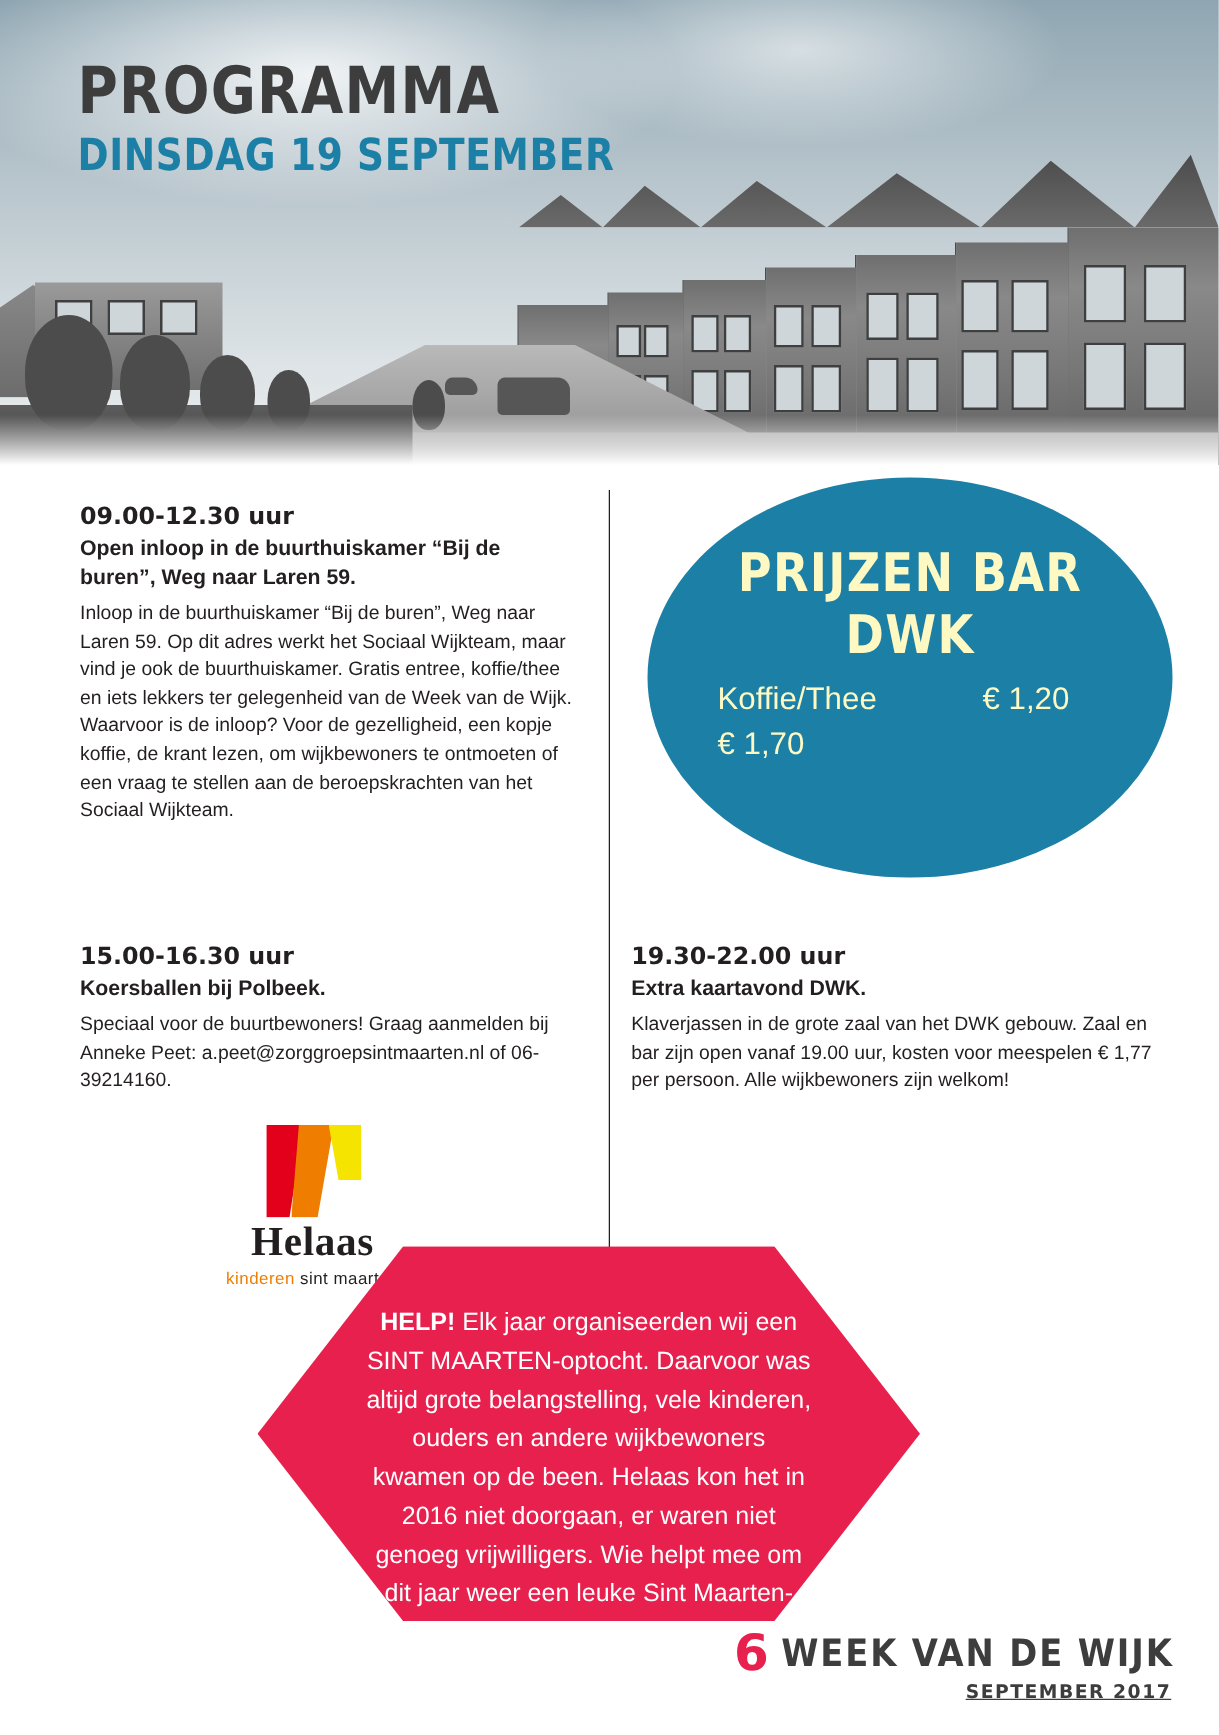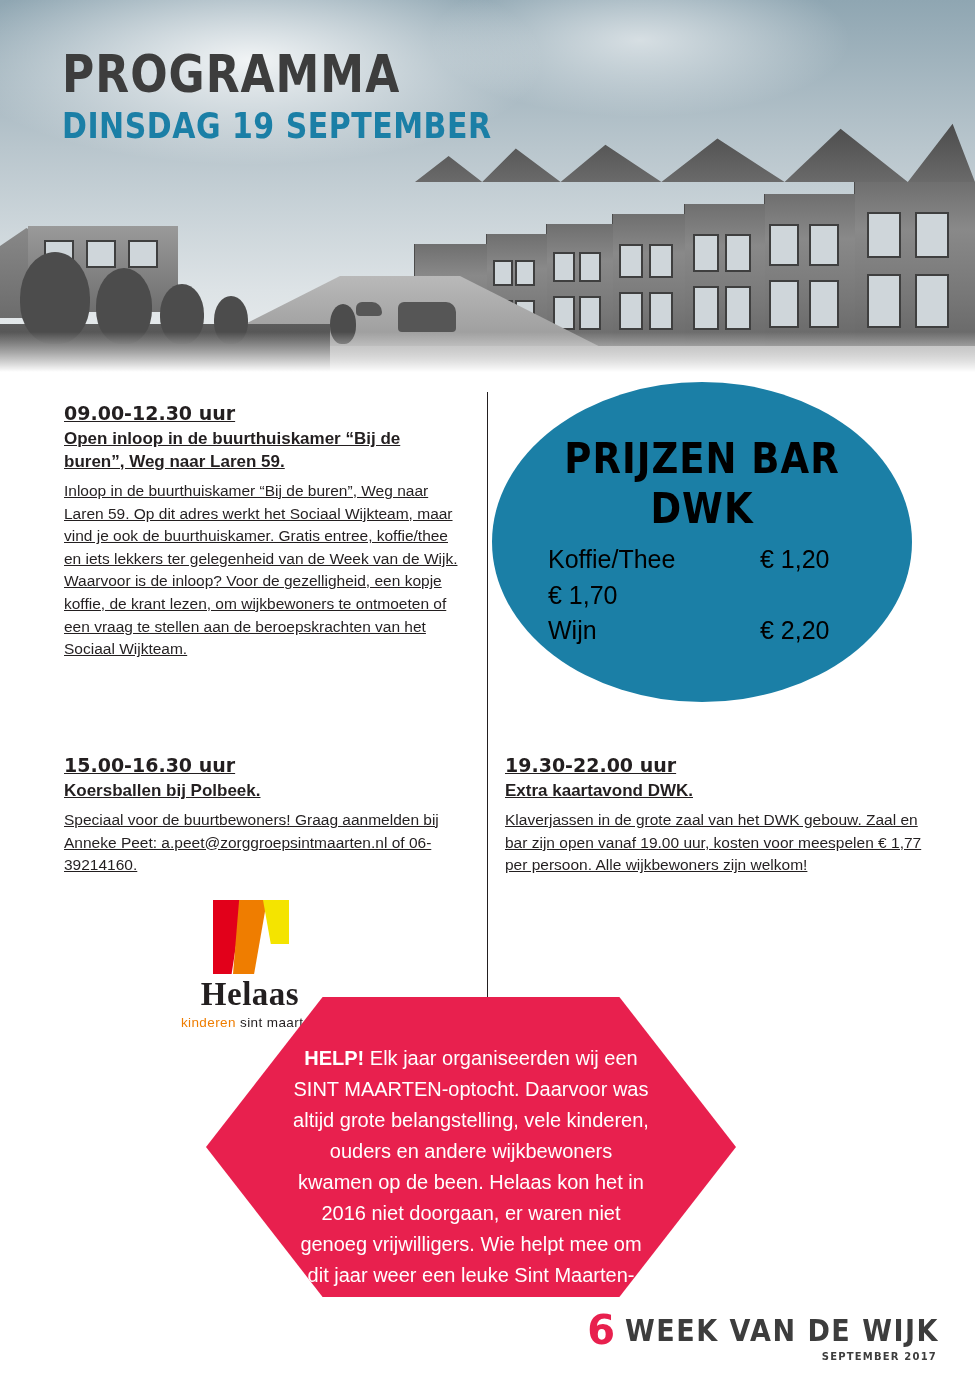--- a/index.html
+++ b/index.html
@@ -161,21 +161,21 @@
   }
   .divider-v {
     position: absolute;
     left: 487px;
     top: 20px;
     width: 1px;
     height: 610px;
     background: #231f20;
   }
 
-  .block { position: absolute; text-decoration: underline; }
+  .block { position: absolute; }
   .time {
     font-size: 19px;
     font-weight: bold;
     color: #231f20;
     margin: 0 0 4px 0;
     font-family: "DejaVu Sans", sans-serif;
   }
   .subtitle {
     font-size: 17px;
     font-weight: bold;
@@ -190,27 +190,27 @@
 
   
   #block-morning { left: 64px; top: 30px; width: 400px; }
   #block-afternoon { left: 64px; top: 382px; width: 400px; }
   
   #block-evening { left: 505px; top: 382px; width: 420px; }
 
   
   .price-circle {
     position: absolute;
-    left: 492px;
+    left: 518px;
     top: 10px;
     width: 420px;
     height: 320px;
     border-radius: 50%;
     background: #1b7fa6;
-    color: #000000;
+    color: #fef9c3;
     box-sizing: border-box;
     padding: 52px 34px 0 34px;
   }
   .price-title {
     font-family: "DejaVu Sans", sans-serif;
     font-weight: bold;
     font-size: 37px;
     letter-spacing: 1px;
     text-align: center;
     margin: 0 0 22px 0;
@@ -308,25 +308,26 @@
     font-family: "DejaVu Sans", sans-serif;
     font-weight: bold;
     font-size: 27px;
     letter-spacing: 1.5px;
     color: #3d3d3d;
     transform: scaleY(1.12);
   }
   .footer-sub {
     font-family: "DejaVu Sans", sans-serif;
     font-weight: bold;
-    font-size: 10px;
+    font-size: 15px;
     letter-spacing: 1.2px;
     color: #3d3d3d;
     margin-top: 3px;
     margin-right: 2px;
+    text-decoration: underline;
   }
 </style>
 </head>
 <body>
 
 <div class="hero">
   <div class="sky"></div>
 
   <div class="houses">
     <div class="roofline"></div>
@@ -417,24 +418,20 @@
 
   <div class="price-circle">
     <div class="price-title">PRIJZEN BAR DWK</div>
     <div class="price-row">
       <span>Koffie/Thee</span>
       <span class="amount">€ 1,20</span>
     </div>
     <div class="price-row">
       <span class="amount">€ 1,70</span>
     </div>
-    <div class="price-row">
-      <span>Wijn</span>
-      <span class="amount">€ 2,20</span>
-    </div>
   </div>
 
   <div class="polbeek">
     <div class="polbeek-mark">
       <div class="pb-a"></div>
       <div class="pb-b"></div>
       <div class="pb-c"></div>
     </div>
     <div class="polbeek-name">Helaas</div>
     <div class="polbeek-sub">

